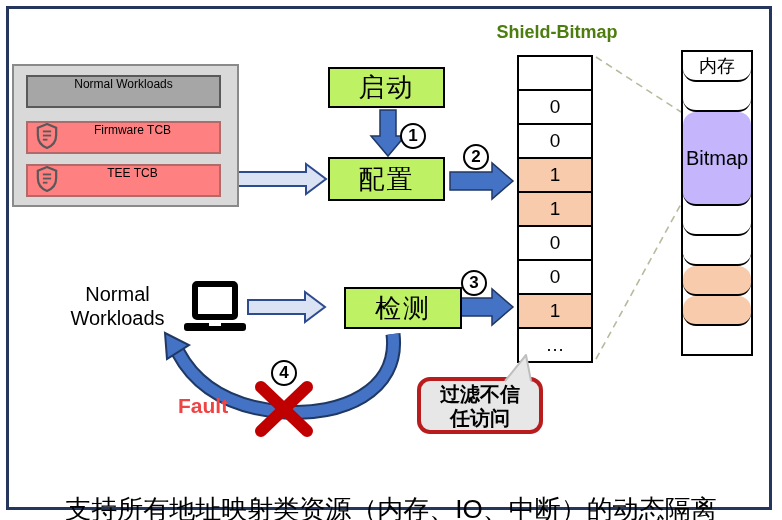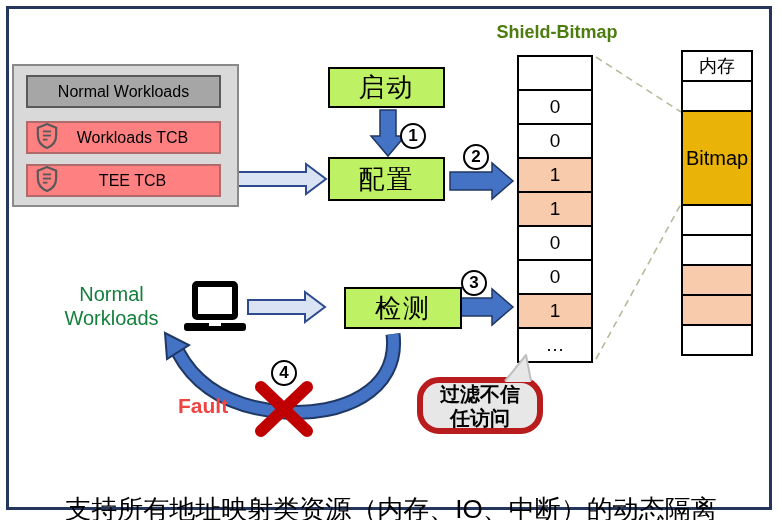--- a/index.html
+++ b/index.html
@@ -2,21 +2,21 @@
 <html><head>
 <meta charset="utf-8">
 <style>
   html,body{margin:0;padding:0;background:#fff;}
   body{font-family:"Liberation Sans","DejaVu Sans",sans-serif;}
   #stage{position:relative;width:782px;height:520px;background:#fff;overflow:hidden;}
   #frame{position:absolute;left:6px;top:6px;width:766px;height:504px;border:3px solid #24365c;background:#fff;box-sizing:border-box;}
 
   
   .left-panel{position:absolute;left:12px;top:64px;width:227px;height:143px;background:#d9d9d9;border:2px solid #8a8a8a;box-sizing:border-box;}
-  .lp-box{position:absolute;left:12px;width:195px;height:33px;display:flex;align-items:center;justify-content:center;box-sizing:border-box;font-size:16px;color:#000;}
+  .lp-box{position:absolute;left:12px;width:195px;height:33px;display:flex;align-items:flex-start;justify-content:center;box-sizing:border-box;font-size:12px;color:#000;}
   .lp-normal{top:9px;background:#a6a6a6;border:2px solid #595959;}
   .lp-tcb{background:#ff8080;border:2px solid #b06a6a;justify-content:flex-start;padding-left:8px;gap:8px;}
   .lp-tcb .lbl{flex:1;text-align:center;margin-right:20px;}
 
   
   .flow-box{position:absolute;background:#bef264;border:2.5px solid #000;box-sizing:border-box;display:flex;align-items:center;justify-content:center;font-size:26px;color:#000;font-weight:500;letter-spacing:2px;text-align:center;}
   #box-start{left:328px;top:67px;width:117px;height:41px;}
   #box-config{left:328px;top:157px;width:117px;height:44px;}
   #box-detect{left:344px;top:287px;width:118px;height:42px;}
 
@@ -28,38 +28,38 @@
   #step4{left:271px;top:360px;}
 
   
   .col-title{position:absolute;left:492px;top:22px;width:130px;text-align:center;font-size:18px;font-weight:600;color:#4d7c0f;}
   .bitmap-col{position:absolute;left:517px;top:55px;width:72px;border:2.5px solid #000;background:#fff;}
   .bm-cell{height:32px;border-bottom:2px solid #000;display:flex;align-items:center;justify-content:center;font-size:19px;color:#000;}
   .bm-cell:last-child{border-bottom:none;}
 
   
   .memory-col{position:absolute;left:681px;top:50px;width:68px;border:2.5px solid #000;background:#fff;}
-  .mem-cell{height:28px;border-bottom:2px solid #000;display:flex;align-items:center;justify-content:center;font-size:18px;color:#000;}
+  .mem-cell{height:28px;border-bottom:2px solid #000;display:flex;align-items:center;justify-content:center;font-size:18px;color:#000;border-radius:13px;}
   .mem-cell:nth-child(1){font-weight:500;}
   .mem-cell:nth-child(3){height:92px;font-size:20px;}
   .mem-cell:last-child{border-bottom:none;}
 
   .fill-white{background:#ffffff;}
   .fill-orange{background:#f8cbad;}
-  .fill-green{background:#eab308;text-align:center;}
+  .fill-green{background:#c4b5fd;text-align:center;}
 
   
-  .workload-text{position:absolute;left:49px;top:282px;width:125px;text-align:center;font-size:20px;line-height:24px;color:#15803d;}
+  .workload-text{position:absolute;left:55px;top:282px;width:125px;text-align:center;font-size:20px;line-height:24px;color:#000000;}
   .laptop{position:absolute;left:184px;top:281px;}
 
   
   .fault{position:absolute;left:178px;top:394px;width:64px;font-size:21px;font-weight:bold;color:#ef4444;}
 
   
-  .callout{position:absolute;left:417px;top:377px;width:126px;height:57px;background:#e8e7e7;border:6px solid #b91c1c;border-radius:22px;box-sizing:border-box;display:flex;flex-direction:column;align-items:center;justify-content:center;font-size:20px;font-weight:bold;line-height:24px;color:#000;z-index:3;}
+  .callout{position:absolute;left:417px;top:377px;width:126px;height:57px;background:#e8e7e7;border:4px solid #b91c1c;border-radius:13px;box-sizing:border-box;display:flex;flex-direction:column;align-items:center;justify-content:center;font-size:20px;font-weight:bold;line-height:24px;color:#000;z-index:3;}
   .callout-tail{position:absolute;left:0;top:0;z-index:4;pointer-events:none;}
 
   
   .caption{position:absolute;left:0;top:460px;width:782px;text-align:center;font-size:26px;font-weight:500;color:#000;margin-top:32px;}
 
   svg.overlay{position:absolute;left:0;top:0;pointer-events:none;}
 </style>
 </head>
 <body>
 
@@ -111,21 +111,21 @@
     </div>
     <div class="lp-box lp-tcb" style="top:55px;">
       <span>
         <svg width="22" height="26" viewBox="0 0 24 28">
           <path d="M12 1 L22 5 V13 C22 20.5 17.5 25 12 27 C6.5 25 2 20.5 2 13 V5 Z" fill="none" stroke="#595959" stroke-width="2.4"></path>
           <line x1="7.5" y1="9" x2="16.5" y2="9" stroke="#595959" stroke-width="2"></line>
           <line x1="7.5" y1="13.5" x2="16.5" y2="13.5" stroke="#595959" stroke-width="2"></line>
           <line x1="7.5" y1="18" x2="12.5" y2="18" stroke="#595959" stroke-width="2"></line>
         </svg>
       </span>
-      <span class="lbl">Workloads TCB</span>
+      <span class="lbl">Firmware TCB</span>
     </div>
     <div class="lp-box lp-tcb" style="top:98px;">
       <span>
         <svg width="22" height="26" viewBox="0 0 24 28">
           <path d="M12 1 L22 5 V13 C22 20.5 17.5 25 12 27 C6.5 25 2 20.5 2 13 V5 Z" fill="none" stroke="#595959" stroke-width="2.4"></path>
           <line x1="7.5" y1="9" x2="16.5" y2="9" stroke="#595959" stroke-width="2"></line>
           <line x1="7.5" y1="13.5" x2="16.5" y2="13.5" stroke="#595959" stroke-width="2"></line>
           <line x1="7.5" y1="18" x2="12.5" y2="18" stroke="#595959" stroke-width="2"></line>
         </svg>
       </span>

